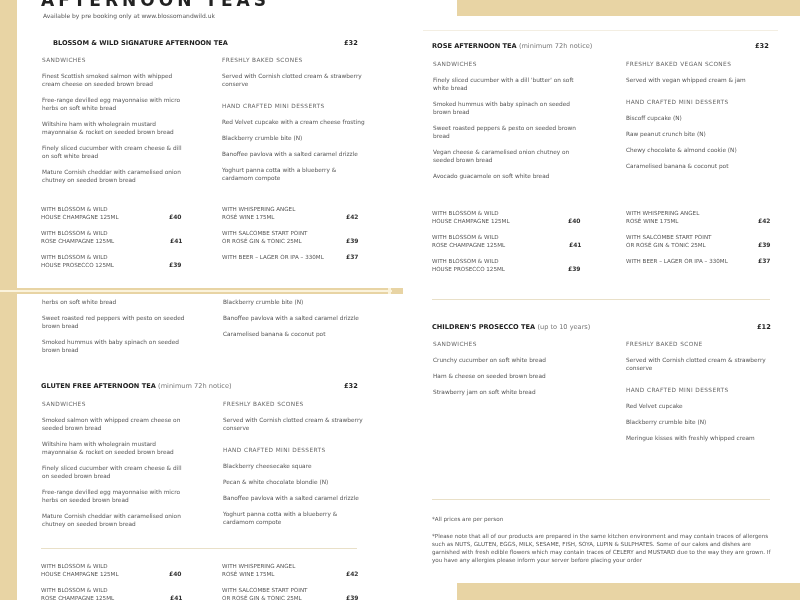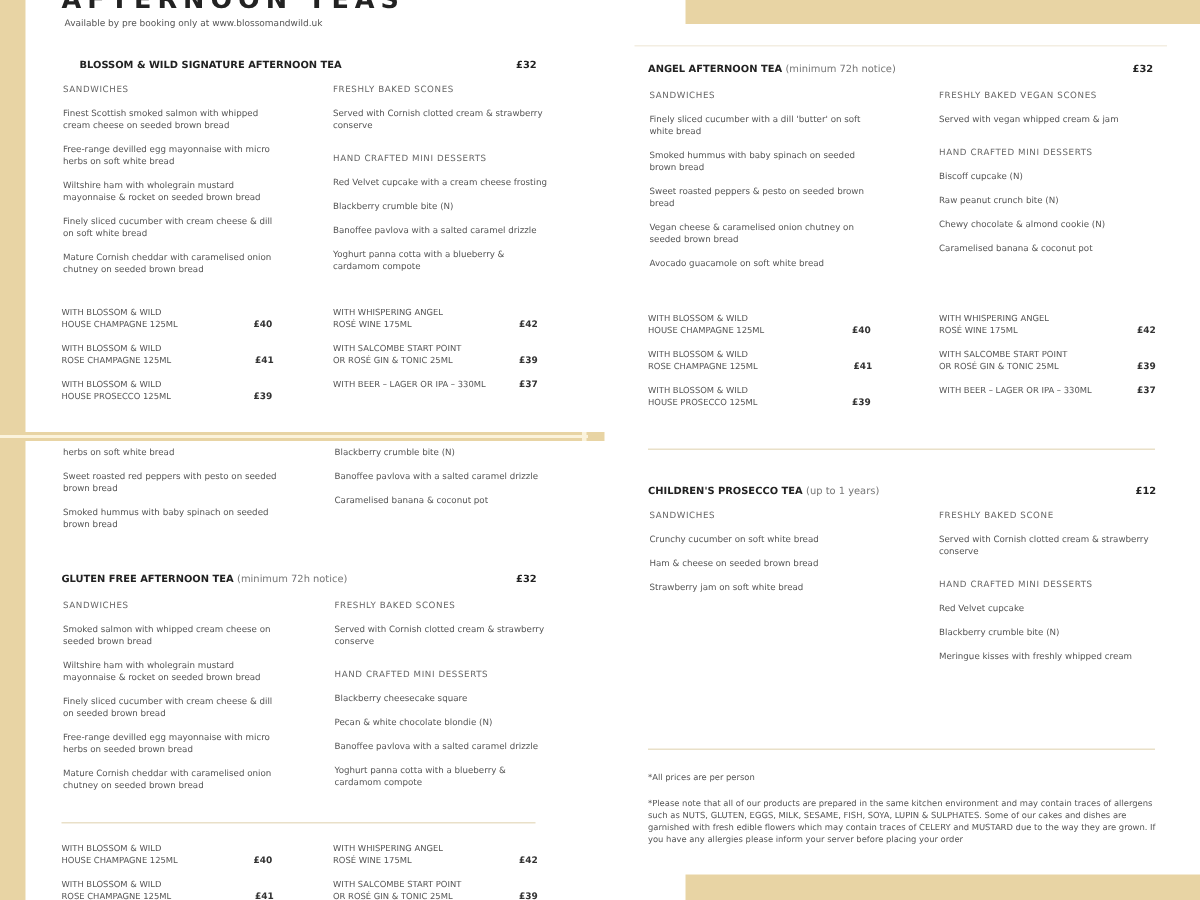--- a/index.html
+++ b/index.html
@@ -189,21 +189,21 @@
         <div>OR ROSÉ GIN &amp; TONIC 25ML</div>
       <span class="dp" style="left:124px;">£39</span>
     </div>
   </div>
 </div>
 
 <div class="page page-right">
   <div class="rule" style="left:20px;top:14px;width:355px;background:#f3eee2;"></div>
 
   <div class="tea-title" style="left:29px;top:26px;">
-    <span>ANGEL AFTERNOON TEA</span> <span class="note">(minimum 72h notice)</span>
+    <span>ROSE AFTERNOON TEA</span> <span class="note">(minimum 72h notice)</span>
   </div>
   <div class="price" style="left:352px;top:26px;">£32</div>
 
   <div class="col" style="left:30px;top:44px;width:150px;">
     <div class="label">SANDWICHES</div>
     <div class="item">Finely sliced cucumber with a dill 'butter' on soft white bread</div>
     <div class="item">Smoked hummus with baby spinach on seeded brown bread</div>
     <div class="item">Sweet roasted peppers &amp; pesto on seeded brown bread</div>
     <div class="item">Vegan cheese &amp; caramelised onion chutney on seeded brown bread</div>
     <div class="item">Avocado guacamole on soft white bread</div>
@@ -250,21 +250,21 @@
     </div>
     <div class="drink">
       <div>WITH BEER – LAGER OR IPA – 330ML</div>
       <span class="dp one" style="left:132px;">£37</span>
     </div>
   </div>
 
   <div class="rule" style="left:29px;top:283px;width:338px;"></div>
 
   <div class="tea-title" style="left:29px;top:307px;">
-    <span>CHILDREN'S PROSECCO TEA</span> <span class="note">(up to 1 years)</span>
+    <span>CHILDREN'S PROSECCO TEA</span> <span class="note">(up to 10 years)</span>
   </div>
   <div class="price" style="left:354px;top:307px;">£12</div>
 
   <div class="col" style="left:30px;top:324px;width:150px;">
     <div class="label">SANDWICHES</div>
     <div class="item">Crunchy cucumber on soft white bread</div>
     <div class="item">Ham &amp; cheese on seeded brown bread</div>
     <div class="item">Strawberry jam on soft white bread</div>
   </div>
 

